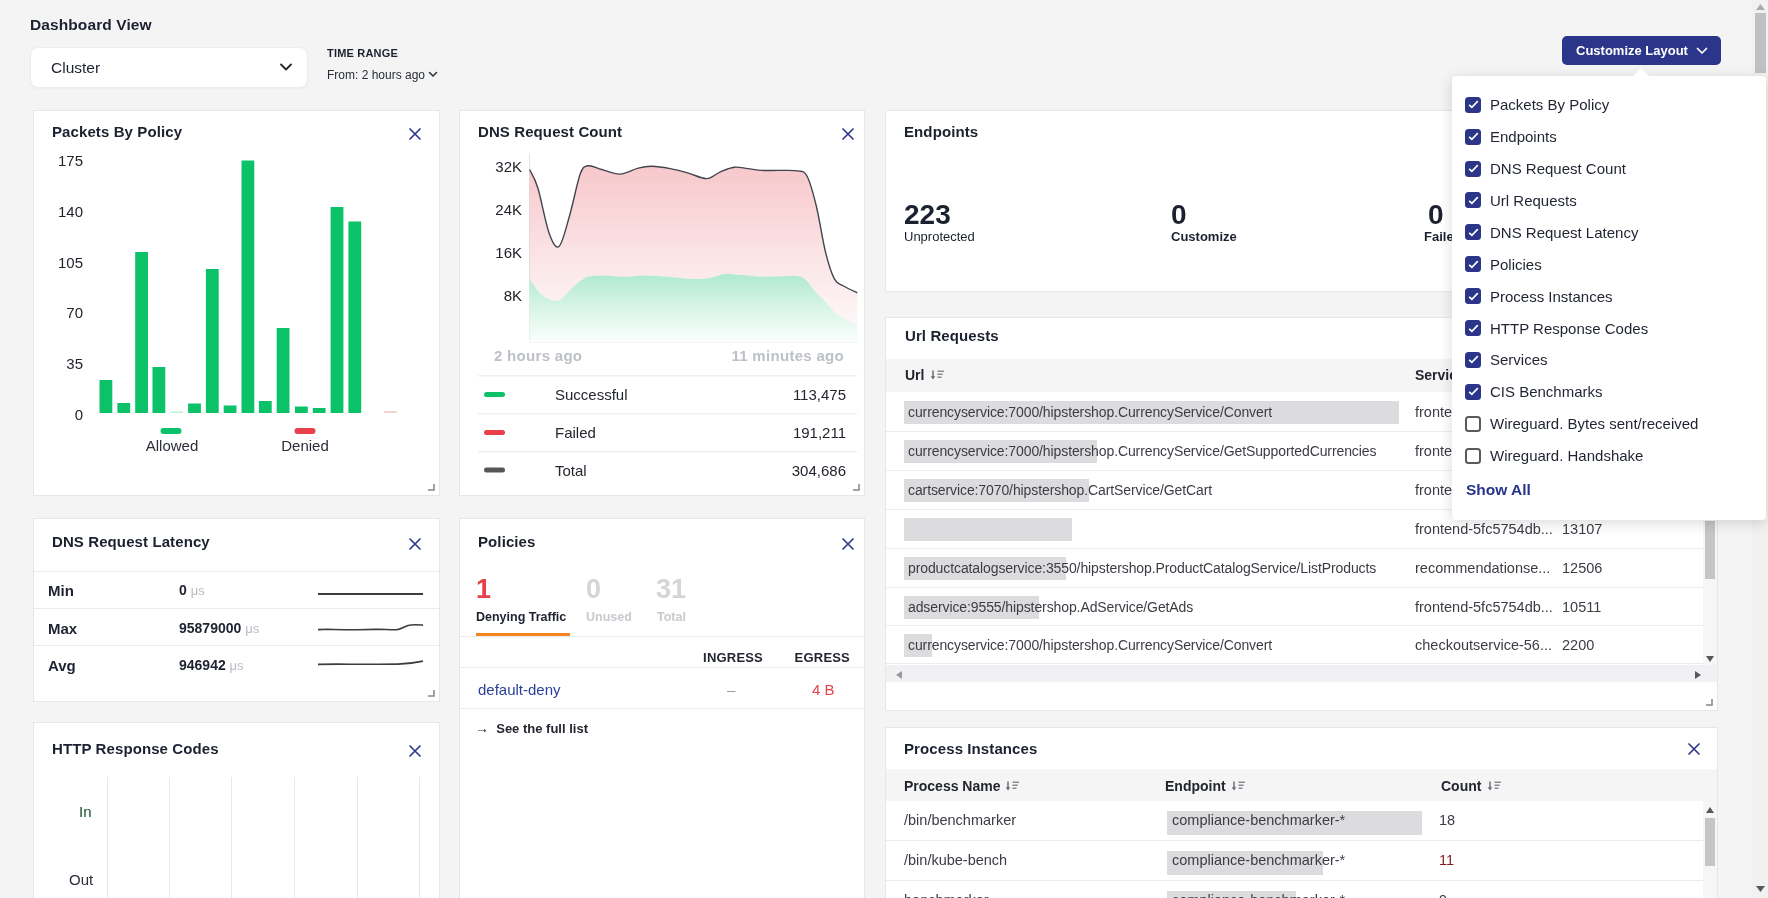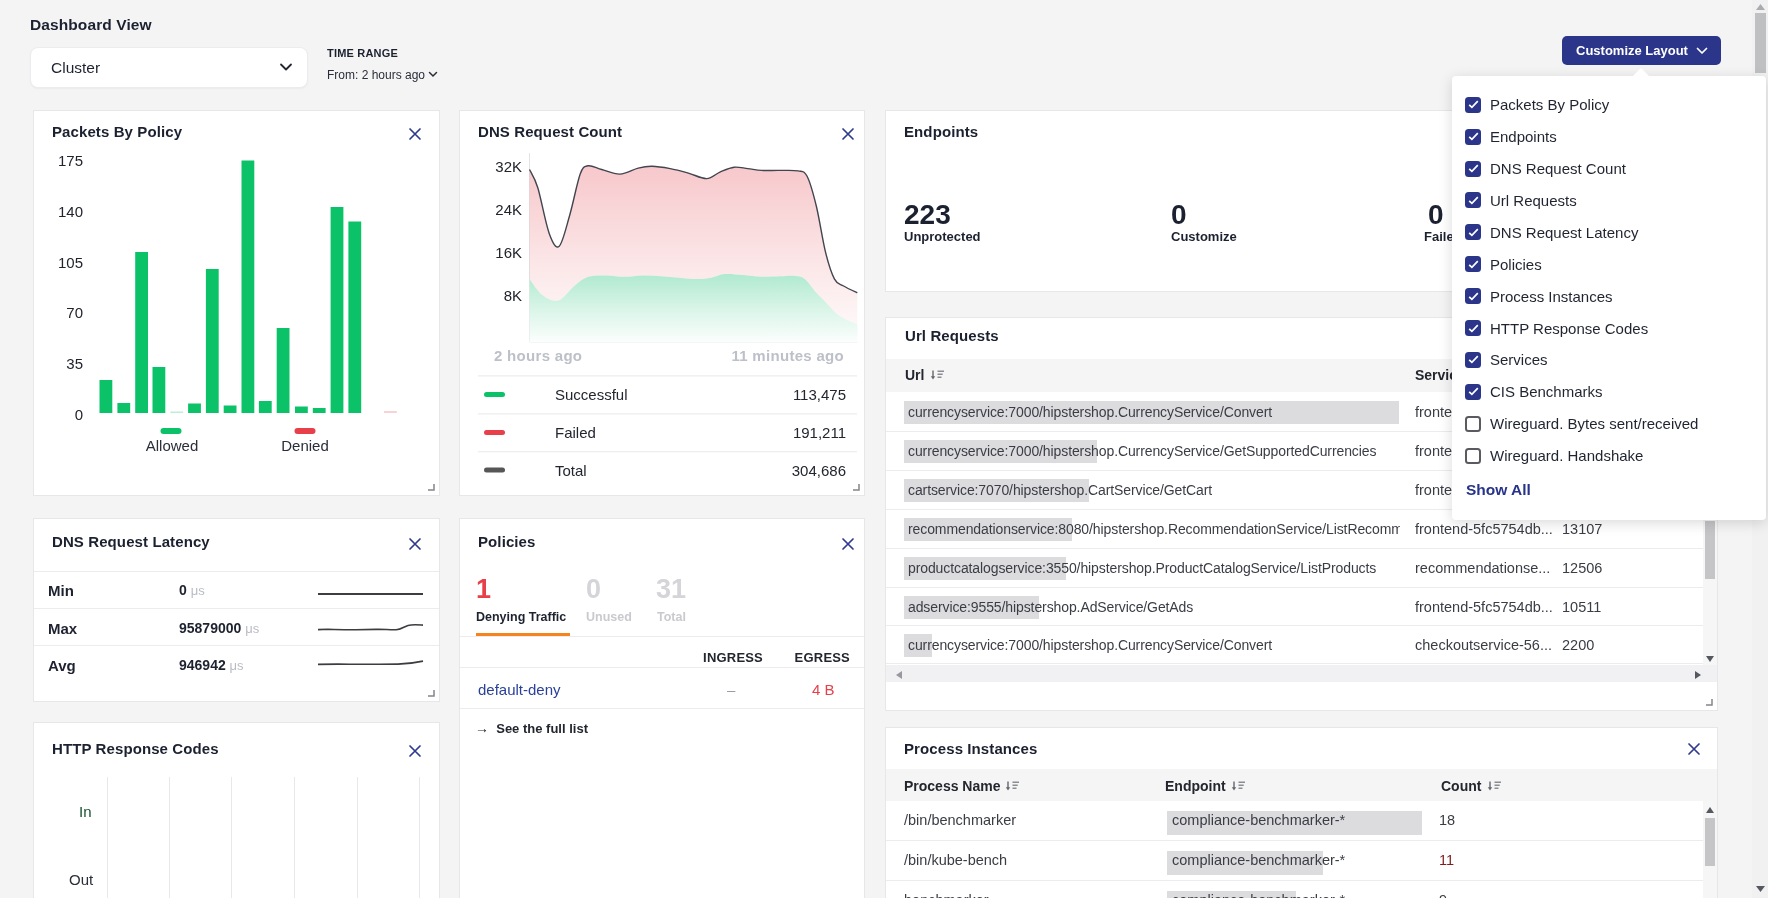--- a/index.html
+++ b/index.html
@@ -154,21 +154,21 @@
   <svg class="abs" style="right:4px;bottom:4px;" width="8" height="8" viewBox="0 0 8 8">
       <path d="M7 1 L7 7 L1 7" fill="none" stroke="#85858b" stroke-width="1.5"></path>
     </svg>
 </div>
 <div class="card" id="card-endpoints" style="left:885px;top:110px;width:833px;height:182px;">
   <div class="ct" style="left:18px;top:12px;">Endpoints</div>
   <svg class="cx" style="left:803px;top:16px;" width="14" height="14" viewBox="0 0 14 14">
       <path d="M2 2 L12 12 M12 2 L2 12" stroke="#2e3a8c" stroke-width="1.7" stroke-linecap="round"></path>
     </svg>
   <div class="abs" style="left:18px;top:88px;font-size:28px;font-weight:700;color:#1c2130;">223</div>
-  <div class="abs" style="left:18px;top:118px;font-size:13px;font-weight:700;color:#1c2130;">Unprotected</div>
+  <div class="abs" style="left:18px;top:118px;font-size:13px;font-weight:400;color:#1c2130;">Unprotected</div>
   <div class="abs" style="left:285px;top:88px;font-size:28px;font-weight:700;color:#1c2130;">0</div>
   <div class="abs" style="left:285px;top:118px;font-size:13px;font-weight:700;color:#1c2130;">Customize</div>
   <div class="abs" style="left:542px;top:88px;font-size:28px;font-weight:700;color:#1c2130;">0</div>
   <div class="abs" style="left:538px;top:118px;font-size:13px;font-weight:700;color:#1c2130;">Failed</div>
 </div>
 <div class="card" id="card-url" style="left:885px;top:317px;width:833px;height:394px;overflow:hidden;">
   <div class="ct" style="left:19px;top:9px;">Url Requests</div>
   <svg class="cx" style="left:803px;top:13px;" width="14" height="14" viewBox="0 0 14 14">
       <path d="M2 2 L12 12 M12 2 L2 12" stroke="#2e3a8c" stroke-width="1.7" stroke-linecap="round"></path>
     </svg>
@@ -195,21 +195,20 @@
       <div class="ucnt">15921</div>
     </div>
   <div class="urow" style="top:152.1px;">
       <div class="uhl" style="left:18px;width:185px;"></div>
       <div class="utxt">cartservice:7070/hipstershop.CartService/GetCart</div>
       <div class="usvc">frontend-5fc5754db...</div>
       <div class="ucnt">14227</div>
     </div>
   <div class="urow" style="top:190.9px;">
       <div class="uhl" style="left:18px;width:168px;"></div>
-      <div class="utxt">recommendationservice:8080/hipstershop.RecommendationService/ListRecomm</div>
       <div class="usvc">frontend-5fc5754db...</div>
       <div class="ucnt">13107</div>
     </div>
   <div class="urow" style="top:229.7px;">
       <div class="uhl" style="left:18px;width:162px;"></div>
       <div class="utxt">productcatalogservice:3550/hipstershop.ProductCatalogService/ListProducts</div>
       <div class="usvc">recommendationse...</div>
       <div class="ucnt">12506</div>
     </div>
   <div class="urow" style="top:268.5px;">

